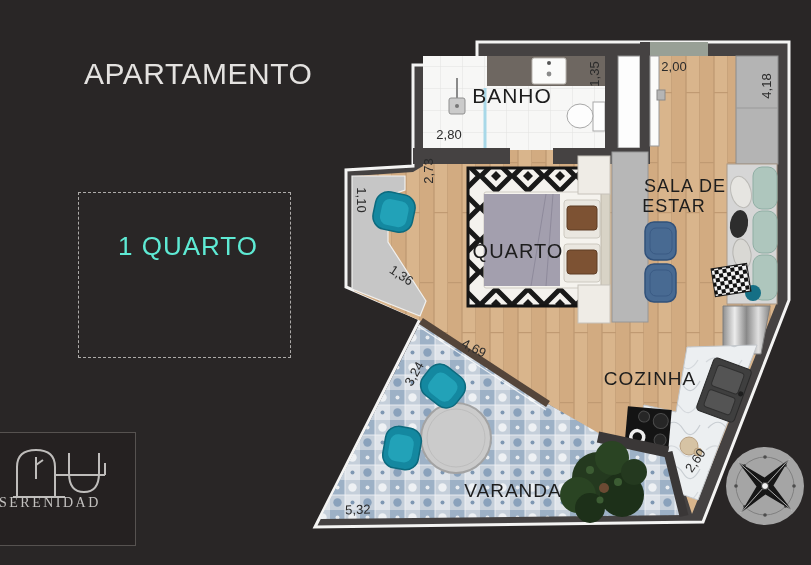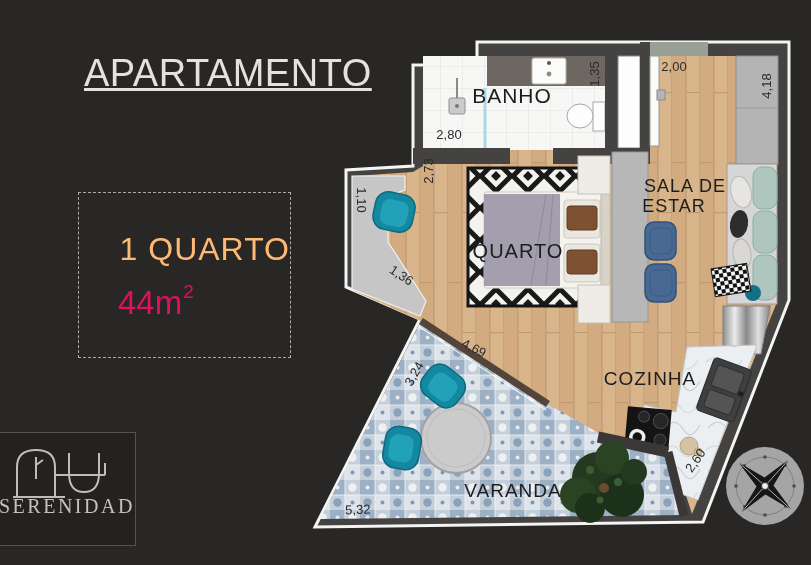--- a/index.html
+++ b/index.html
@@ -1,46 +1,45 @@
 <!DOCTYPE html>
 <html><head>
 <meta charset="utf-8">
 <style>
   html,body{margin:0;padding:0;background:#292626;}
   .canvas{position:relative;width:811px;height:565px;overflow:hidden;
           background:#292626;font-family:"Liberation Sans",sans-serif;}
-  .title{position:absolute;left:84px;top:52px;color:#e4e2e0;font-size:38px;
-         line-height:43px;letter-spacing:.5px;font-weight:500;text-decoration:underline;}
+  .title{position:absolute;left:84px;top:52px;color:#e4e2e0;font-size:30px;
+         line-height:43px;letter-spacing:.5px;font-weight:500;}
   .info-box{position:absolute;left:78px;top:192px;width:213px;height:166px;
             border:1px dashed #adaba9;box-sizing:border-box;}
-  .info-box .rooms{display:block;margin:38px 0 0 39px;font-size:32px;
-                   color:#fdba74;letter-spacing:1px;text-align:right;}
+  .info-box .rooms{display:block;margin:38px 0 0 39px;font-size:26px;
+                   color:#5eead4;letter-spacing:1px;}
   .info-box .area{display:block;margin:16px 0 0 39px;font-size:33px;color:#dc1160;}
   .info-box .area sup{font-size:19px;position:relative;top:-4px;left:1px;}
   .logo-box{position:absolute;left:-32px;top:432px;width:168px;height:114px;
             border:1px solid #565250;background:#252121;box-sizing:border-box;}
   .logo-box svg{position:absolute;left:44px;top:14px;}
   .logo-box .brand{position:absolute;left:30px;top:62px;font-family:"Liberation Serif",serif;
-                   font-size:20px;letter-spacing:2.5px;color:#c4c2c0;}
+                   font-size:14px;letter-spacing:2.5px;color:#c4c2c0;}
   .plan{position:absolute;left:0;top:0;}
   text.dim{font-size:13px;fill:#2b2b2b;font-family:"Liberation Sans",sans-serif;}
   text.room{fill:#1d1d1d;font-family:"Liberation Sans",sans-serif;letter-spacing:1px;}
 </style>
 </head>
 <body>
 
 <div class="canvas">
 
   <div class="title">
     <div>APARTAMENTO</div>
   </div>
 
   <div class="info-box">
     <span class="rooms">1 QUARTO</span>
-    <span class="area"><span>44m</span><sup>2</sup></span>
   </div>
 
   <div class="logo-box">
     <svg width="96" height="52" viewBox="0 0 96 52">
       <g fill="none" stroke="#bfbdbb" stroke-width="2">
         <path d="M4,50 V20 Q4,3 23,3 Q42,3 42,20 V50"></path>
         <path d="M0,50 H52"></path>
         <path d="M23,10 V32 M23,18 L30,13"></path>
         <path d="M56,6 V26 Q56,45 71,45 Q86,45 86,26 V6"></path>
         <path d="M42,28 H92 M92,16 V28"></path>

